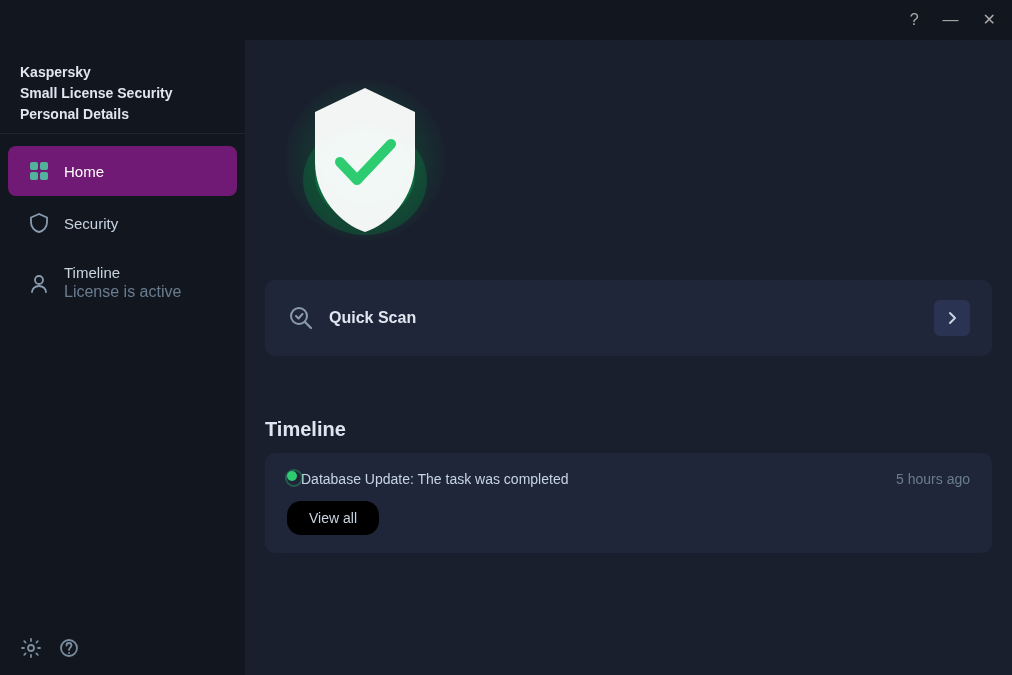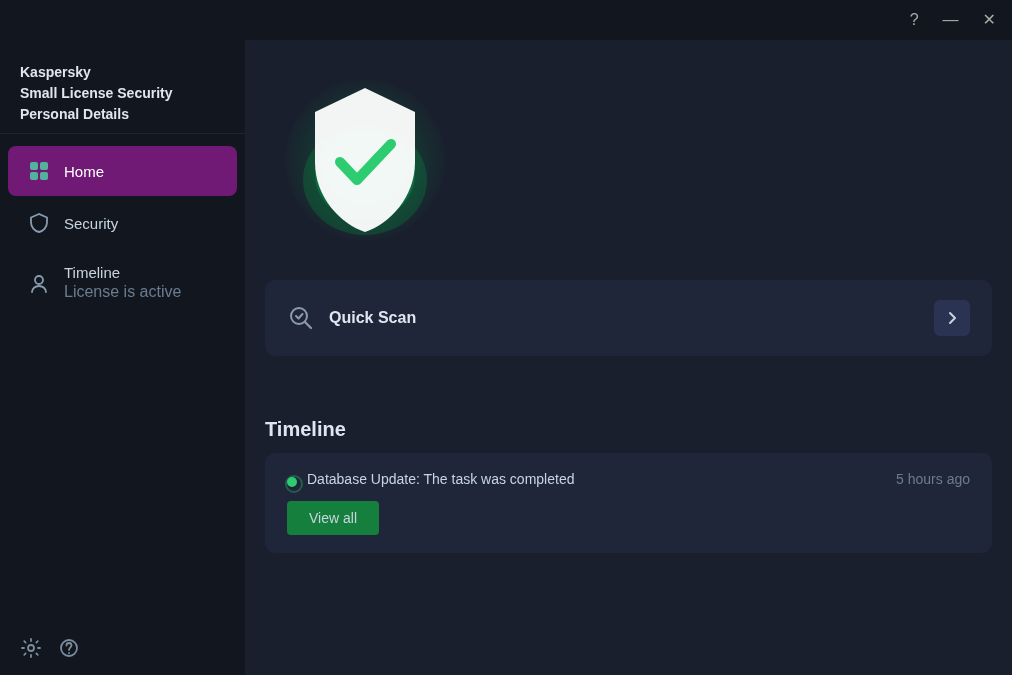--- a/index.html
+++ b/index.html
@@ -246,22 +246,22 @@
       margin-bottom: 12px;
       margin-top: 42px;
     }
     .timeline-card {
       background: #20263a;
       border-radius: 10px;
       padding: 18px 22px;
     }
     .timeline-event {
       display: flex;
-      align-items: flex-end;
-      gap: 10px;
+      align-items: flex-start;
+      gap: 4px;
       margin-bottom: 14px;
     }
     .timeline-dot {
       width: 10px;
       height: 10px;
       background: #2ecc71;
       border-radius: 50%;
       flex-shrink: 0;
       position: relative;
     }
@@ -278,25 +278,25 @@
     .timeline-event-text {
       flex: 1;
       color: #c5d5e5;
       font-size: 14px;
     }
     .timeline-event-time {
       color: #6a7d90;
       font-size: 14px;
     }
     .view-all-btn {
-      background: #15803d;
+      background: #000000;
       color: #c8d4e0;
       border: none;
       padding: 9px 22px;
-      border-radius: 4px;
+      border-radius: 14px;
       font-size: 14px;
       cursor: pointer;
       transition: background 0.15s;
     }
 
     
     svg { display: block; }
   </style>
 </head>
 <body>

